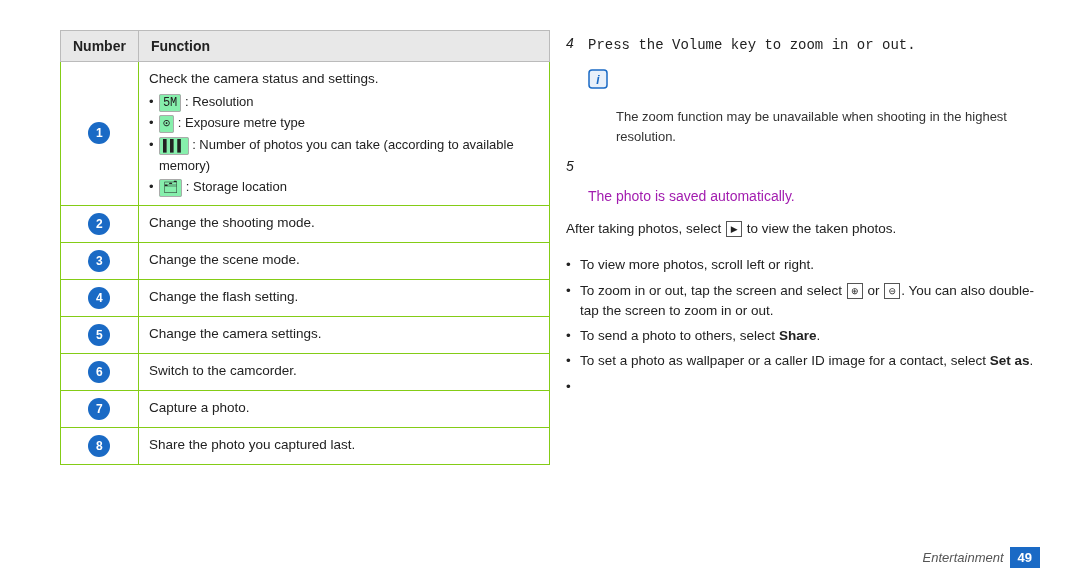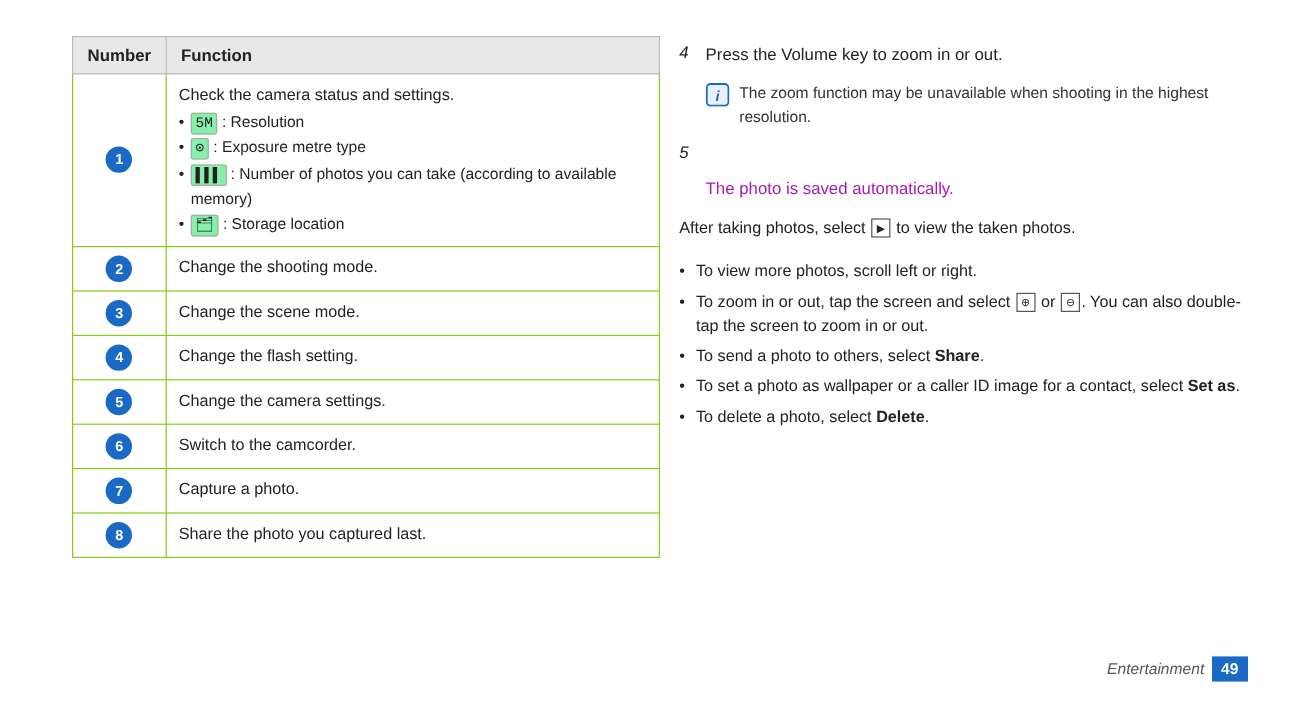--- a/index.html
+++ b/index.html
@@ -103,37 +103,39 @@
     .step-num {
       font-size: 14px;
       font-style: italic;
       font-weight: normal;
       min-width: 16px;
       color: #222;
     }
     .step-text {
       font-size: 14px;
       line-height: 1.5;
+      font-family: Liberation Mono, monospace;
     }
     .note-block {
       display: flex;
       align-items: flex-start;
       gap: 8px;
       margin-left: 22px;
     }
     .note-icon {
       width: 20px;
       height: 20px;
       flex-shrink: 0;
       margin-top: 1px;
     }
     .note-text {
       font-size: 13px;
       line-height: 1.5;
       color: #333;
+      margin-top: 39px;
     }
     .sub-step {
       margin-left: 22px;
       font-size: 14px;
       color: #a21caf;
       line-height: 1.5;
     }
     .bullet-section {
       margin-top: 4px;
     }
@@ -322,21 +324,20 @@
       <div class="bullet-item">
         <span class="bullet-dot">•</span>
         <span>To send a photo to others, select <strong>Share</strong>.</span>
       </div>
       <div class="bullet-item">
         <span class="bullet-dot">•</span>
         <span>To set a photo as wallpaper or a caller ID image for a contact, select <strong>Set as</strong>.</span>
       </div>
       <div class="bullet-item">
         <span class="bullet-dot">•</span>
-        <span>To delete a photo, select <strong>Delete</strong>.</span>
       </div>
     </div>
 
   </div>
 </div>
 
 <div class="footer">
   <span>Entertainment</span>
   <span class="footer-page">49</span>
 </div>

